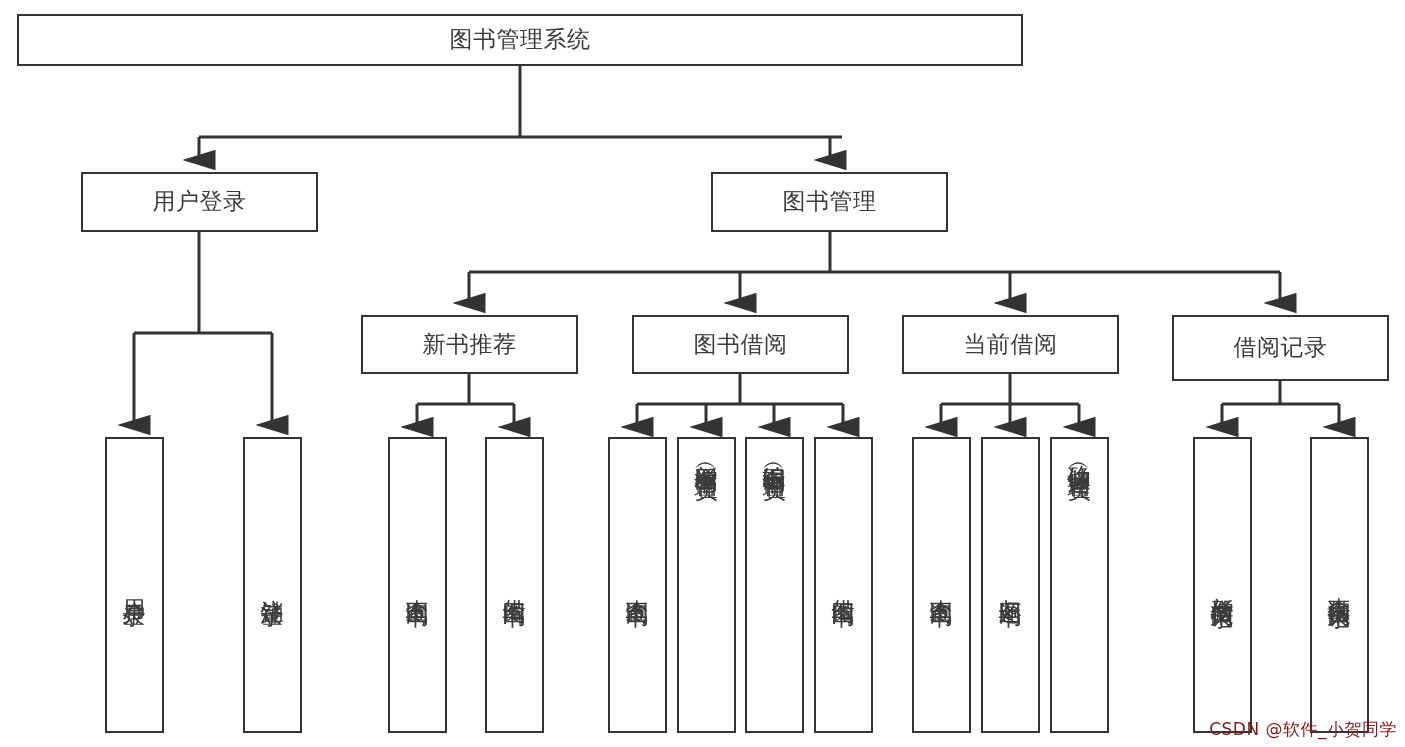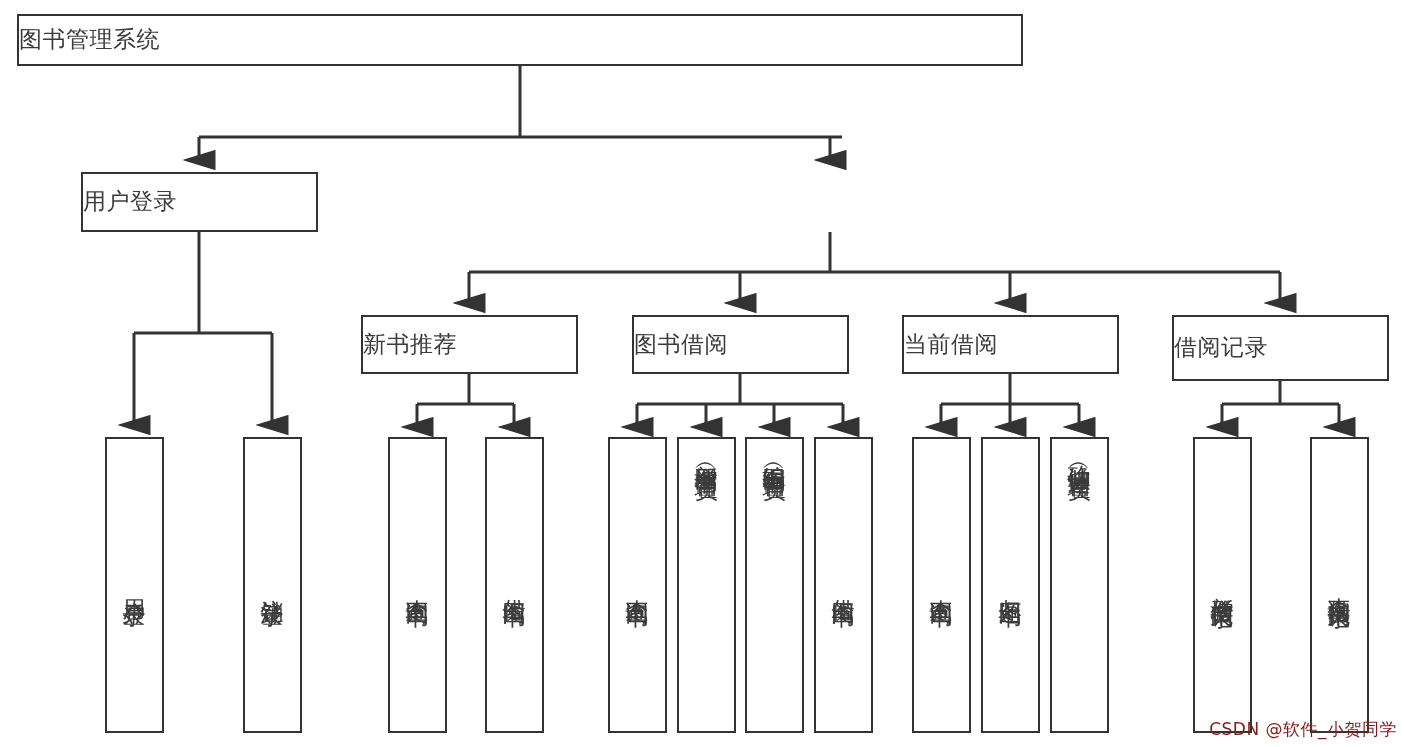--- a/index.html
+++ b/index.html
@@ -25,21 +25,21 @@
     height: 747px;
     pointer-events: none;
   }
   .node {
     position: absolute;
     box-sizing: border-box;
     background: #ffffff;
     border: 2px solid #333333;
     display: flex;
     align-items: center;
-    justify-content: flex-start;
+    justify-content: center;
     color: #3b3b3b;
   }
   .node-label {
     font-size: 23px;
     line-height: 1.18;
     letter-spacing: 0.5px;
     color: #3b3b3b;
     text-align: center;
     white-space: nowrap;
   }
@@ -128,20 +128,23 @@
   </svg>
 
   <div class="node" style="left:17px; top:14px; width:1006px; height:52px;">
     <span class="node-label">图书管理系统</span>
   </div>
 
   <div class="node" style="left:81px; top:172px; width:237px; height:60px;">
     <span class="node-label">用户登录</span>
   </div>
 
+  <div class="node" style="left:711px; top:172px; width:237px; height:60px;">
+    <span class="node-label">图书管理</span>
+  </div>
 
   <div class="node" style="left:361px; top:315px; width:217px; height:59px;">
     <span class="node-label">新书推荐</span>
   </div>
 
   <div class="node" style="left:632px; top:315px; width:217px; height:59px;">
     <span class="node-label">图书借阅</span>
   </div>
 
   <div class="node" style="left:902px; top:315px; width:217px; height:59px;">

